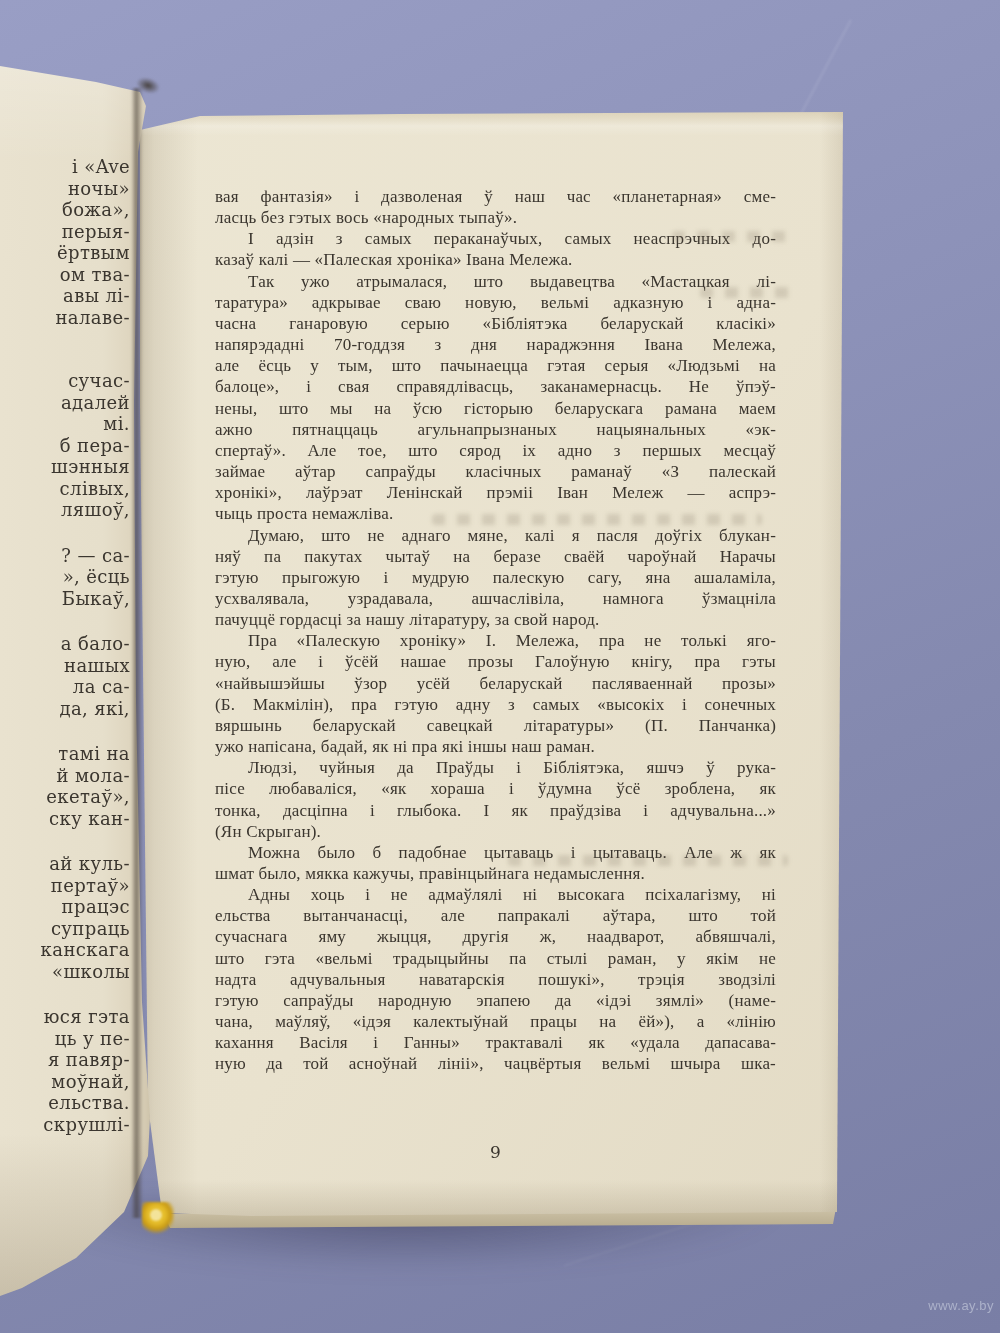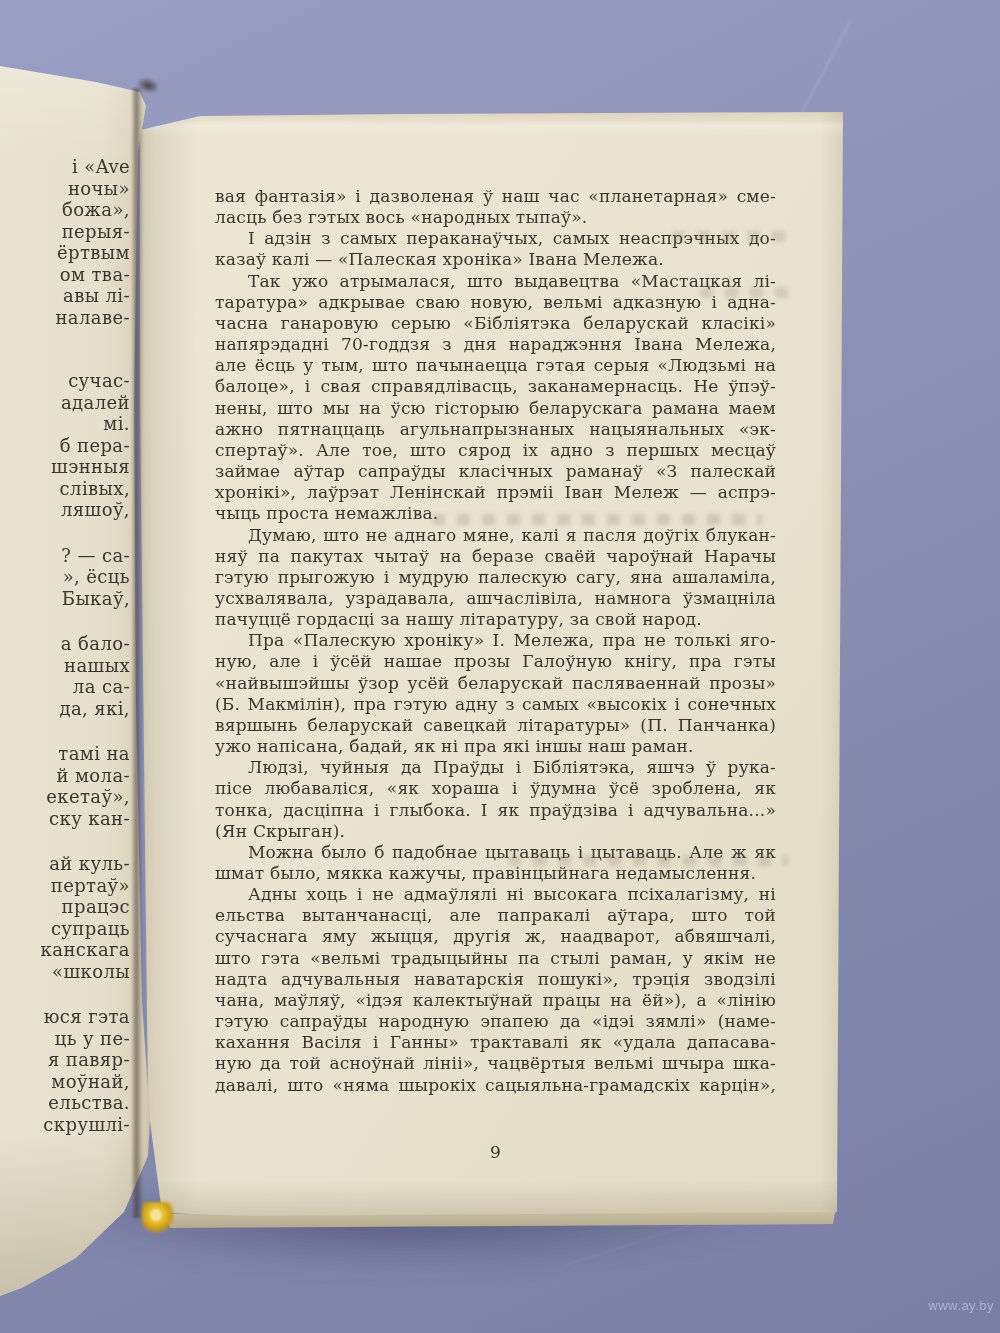--- a/index.html
+++ b/index.html
@@ -59,21 +59,21 @@
   }
   .glue-stain2{
     position:absolute;left:150px;top:1209px;width:12px;height:12px;border-radius:50%;
     background:#F3E39A;filter:blur(1px);
   }
 
   .rtext{
     position:absolute;left:87px;top:80px;width:561px;
     font-size:17px;line-height:21.15px;color:#3A352E;letter-spacing:.2px;
   }
-  .rline{text-align:justify;text-align-last:justify;}
+  .rline{text-align:justify;text-align-last:justify;font-family:Liberation Serif, serif;}
   .rline.flush{text-align-last:left;}
   .rline.indent{text-indent:33px;}
   .pagenum{
     position:absolute;left:87px;top:1036px;width:561px;text-align:center;
     font-size:17px;color:#3A352E;
   }
 
   .ltext{
     position:absolute;left:-74px;right:36px;top:94px;
     font-size:18px;line-height:21.5px;color:#3B362F;letter-spacing:.4px;
@@ -140,25 +140,24 @@
       <div class="rline">пісе любаваліся, «як хораша і ўдумна ўсё зроблена, як</div>
       <div class="rline">тонка, дасціпна і глыбока. І як праўдзіва і адчувальна...»</div>
       <div class="rline flush">(Ян Скрыган).</div>
       <div class="rline indent">Можна было б падобнае цытаваць і цытаваць. Але ж як</div>
       <div class="rline flush">шмат было, мякка кажучы, правінцыйнага недамыслення.</div>
       <div class="rline indent">Адны хоць і не адмаўлялі ні высокага псіхалагізму, ні</div>
       <div class="rline">ельства вытанчанасці, але папракалі аўтара, што той</div>
       <div class="rline">сучаснага яму жыцця, другія ж, наадварот, абвяшчалі,</div>
       <div class="rline">што гэта «вельмі традыцыйны па стылі раман, у якім не</div>
       <div class="rline">надта адчувальныя наватарскія пошукі», трэція зводзілі</div>
+      <div class="rline">гэтую сапраўды народную эпапею да «ідэі зямлі» (наме-</div>
       <div class="rline">чана, маўляў, «ідэя калектыўнай працы на ёй»), а «лінію</div>
-      <div class="rline">гэтую сапраўды народную эпапею да «ідэі зямлі» (наме-</div>
       <div class="rline">кахання Васіля і Ганны» трактавалі як «удала дапасава-</div>
       <div class="rline">ную да той асноўнай лініі», чацвёртыя вельмі шчыра шка-</div>
-      <div class="rline">давалі, што «няма шырокіх сацыяльна-грамадскіх карцін»,</div>
     </div>
   <div class="pagenum">9</div>
 </div>
 
 <div class="left-page">
   <div class="ltext">
       <div class="lgroup">
         <div class="lline">і «Ave</div>
         <div class="lline">ночы»</div>
         <div class="lline">божа»,</div>

